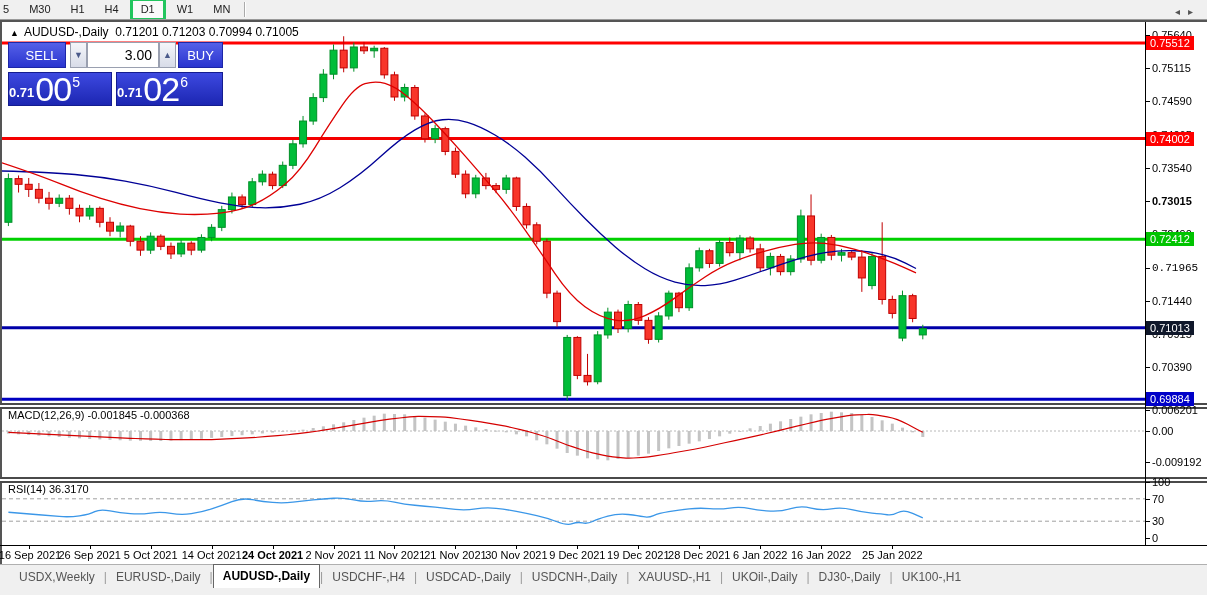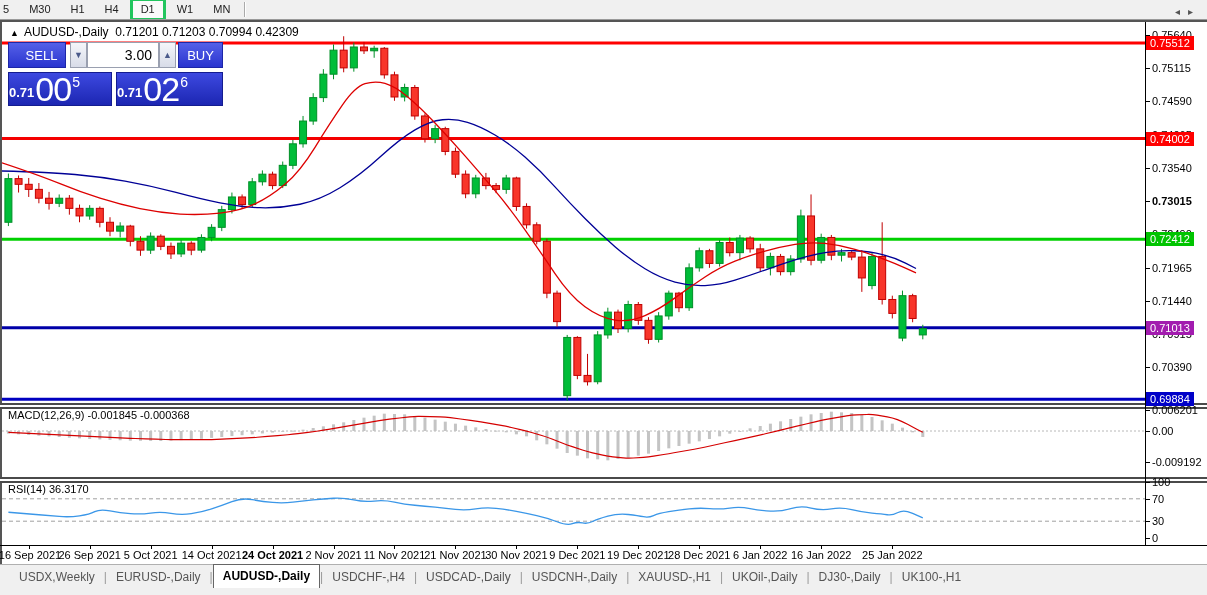--- a/index.html
+++ b/index.html
@@ -373,21 +373,21 @@
       <path d="M6.4 31.244094488188978 Q26.72 32.9238845144357 36.879999999999995 33.76377952755905 Q47.04 34.60367454068241 57.2 35.44356955380577 Q67.36 36.28346456692913 77.52000000000001 34.883639545056866 Q87.68 33.483814523184606 92.76 30.68416447944007 Q97.84 27.88451443569554 108 29.84426946631671 Q118.16000000000001 31.80402449693788 128.32000000000002 32.643919510061245 Q138.48000000000002 33.483814523184606 148.64000000000001 32.08398950131234 Q158.8 30.68416447944007 168.96 32.36395450568679 Q179.12 34.043744531933505 189.28 32.64391951006124 Q199.44 31.244094488188978 209.60000000000002 27.88451443569554 Q219.76000000000002 24.5249343832021 229.92000000000002 20.605424321959756 Q240.08 16.68591426071741 250.24 18.645669291338585 Q260.4 20.605424321959756 270.55999999999995 21.445319335083113 Q280.71999999999997 22.285214348206473 290.88 21.16535433070866 Q301.03999999999996 20.04549431321085 311.19999999999993 18.925634295713035 Q321.35999999999996 17.80577427821522 331.52 17.245844269466318 Q341.68 16.68591426071741 351.84000000000003 18.925634295713035 Q362 21.16535433070866 372.15999999999997 20.045494313210845 Q382.32 18.925634295713035 392.48 21.16535433070866 Q402.64 23.405074365704287 412.79999999999995 24.244969378827648 Q422.96 25.084864391951005 433.12 26.20472440944882 Q443.28 27.324584426946632 453.43999999999994 28.444444444444443 Q463.59999999999997 29.564304461942257 473.76 27.884514435695536 Q483.91999999999996 26.20472440944882 494.08 27.32458442694663 Q504.24 28.444444444444443 514.4 30.404199475065617 Q524.56 32.36395450568679 534.72 34.60367454068242 Q544.88 36.84339457567804 555.04 40.76290463692038 Q565.1999999999999 44.68241469816273 570.28 42.722659667541556 Q575.36 40.76290463692038 580.44 41.882764654418196 Q585.52 43.00262467191601 590.5999999999999 40.482939632545936 Q595.68 37.963254593175854 605.8399999999999 35.16360454943133 Q616 32.36395450568679 626.16 33.483814523184606 Q636.3199999999999 34.60367454068241 641.4 35.723534558180226 Q646.48 36.84339457567804 651.56 34.60367454068242 Q656.64 32.36395450568679 666.8 30.68416447944007 Q676.96 29.00437445319335 687.12 27.884514435695536 Q697.28 26.764654418197726 707.44 27.604549431321082 Q717.6 28.444444444444443 727.76 27.044619422572175 Q737.92 25.64479440069991 748.0799999999999 27.604549431321082 Q758.24 29.564304461942257 768.4 30.124234470691164 Q778.56 30.68416447944007 788.72 27.604549431321086 Q798.88 24.5249343832021 809.04 27.04461942257218 Q819.1999999999999 29.564304461942257 829.3599999999999 27.884514435695536 Q839.52 26.20472440944882 849.6800000000001 28.724409448818896 Q859.84 31.244094488188978 870 32.08398950131234 Q880.16 32.9238845144357 885.24 33.76377952755905 Q890.3199999999999 34.60367454068241 895.4 31.80402449693788 Q900.48 29.00437445319335 905.56 30.68416447944007 Q910.64 32.36395450568679 915.72 34.60367454068242 L920.8 36.84339457567804" fill="none" stroke="#3b97e8" stroke-width="1.3"></path>
     </svg>
 
   <div class="pane-sep" style="top:403px;"></div>
   <div class="pane-sep" style="top:477px;"></div>
   <div class="axis-vline"></div>
   <div class="bottom-line"></div>
 
   <div class="ohlc-title">
     <span class="marker">▲</span><span>AUDUSD-,Daily</span>&nbsp;
-    <span>0.71201 0.71203 0.70994 0.42309</span>
+    <span>0.71201 0.71203 0.70994 0.71005</span>
   </div>
   <div class="ind-label" style="top:409px;">MACD(12,26,9) -0.001845 -0.000368</div>
   <div class="ind-label" style="top:483px;">RSI(14) 36.3170</div>
 
   <div class="tpanel">
     <div class="tbtn" style="left:0;width:58px;padding-left:9px;">SELL</div>
     <div class="spin" style="left:62px;">▼</div>
     <div class="volfield" style="left:79px;width:72px;">3.00</div>
     <div class="spin" style="left:151px;">▲</div>
     <div class="tbtn" style="left:170px;width:45px;">BUY</div>
@@ -412,33 +412,33 @@
       <div class="tick-label" style="top: 95.4145px;">0.74590</div>
       <div class="tick-mark" style="top: 134.636px;"></div>
       <div class="tick-label" style="top: 128.636px;">0.74065</div>
       <div class="tick-mark" style="top: 167.857px;"></div>
       <div class="tick-label" style="top: 161.857px;">0.73540</div>
       <div class="tick-mark" style="top: 201.078px;"></div>
       <div class="tick-label" style="top: 195.078px; font-weight: bold;">0.73015</div>
       <div class="tick-mark" style="top: 234.299px;"></div>
       <div class="tick-label" style="top: 228.299px;">0.72490</div>
       <div class="tick-mark" style="top: 267.521px;"></div>
-      <div class="tick-label" style="top: 261.521px;">0.71965</div>
+      <div class="tick-label" style="top: 261.521px; font-family: Liberation Mono, monospace;">0.71965</div>
       <div class="tick-mark" style="top: 300.742px;"></div>
       <div class="tick-label" style="top: 294.742px;">0.71440</div>
       <div class="tick-mark" style="top: 333.963px;"></div>
       <div class="tick-label" style="top: 327.963px;">0.70915</div>
       <div class="tick-mark" style="top: 367.184px;"></div>
       <div class="tick-label" style="top: 361.184px;">0.70390</div>
       <div class="tick-mark" style="top: 400.406px;"></div>
       <div class="tick-label" style="top: 394.406px;">0.69865</div>
       <div class="price-badge" style="top: 36.0717px; background: rgb(255, 0, 0);">0.75512</div>
       <div class="price-badge" style="top: 131.622px; background: rgb(255, 0, 0);">0.74002</div>
       <div class="price-badge" style="top: 232.235px; background: rgb(0, 196, 0);">0.72412</div>
-      <div class="price-badge" style="top: 320.762px; background: #a21caf;">0.71013</div>
+      <div class="price-badge" style="top: 320.762px; background: #0f172a;">0.71013</div>
       <div class="price-badge" style="top: 392.203px; background: rgb(0, 0, 200);">0.69884</div>
       <div class="tick-mark" style="top: 410.33px;"></div>
       <div class="tick-label" style="top: 404.33px;">0.006201</div>
       <div class="tick-mark" style="top: 431px;"></div>
       <div class="tick-label" style="top: 425px;">0.00</div>
       <div class="tick-mark" style="top: 461.64px;"></div>
       <div class="tick-label" style="top: 455.64px;">-0.009192</div>
       <div class="tick-mark" style="top: 482.008px;"></div>
       <div class="tick-label" style="top: 476.008px;">100</div>
       <div class="tick-mark" style="top: 498.806px;"></div>

